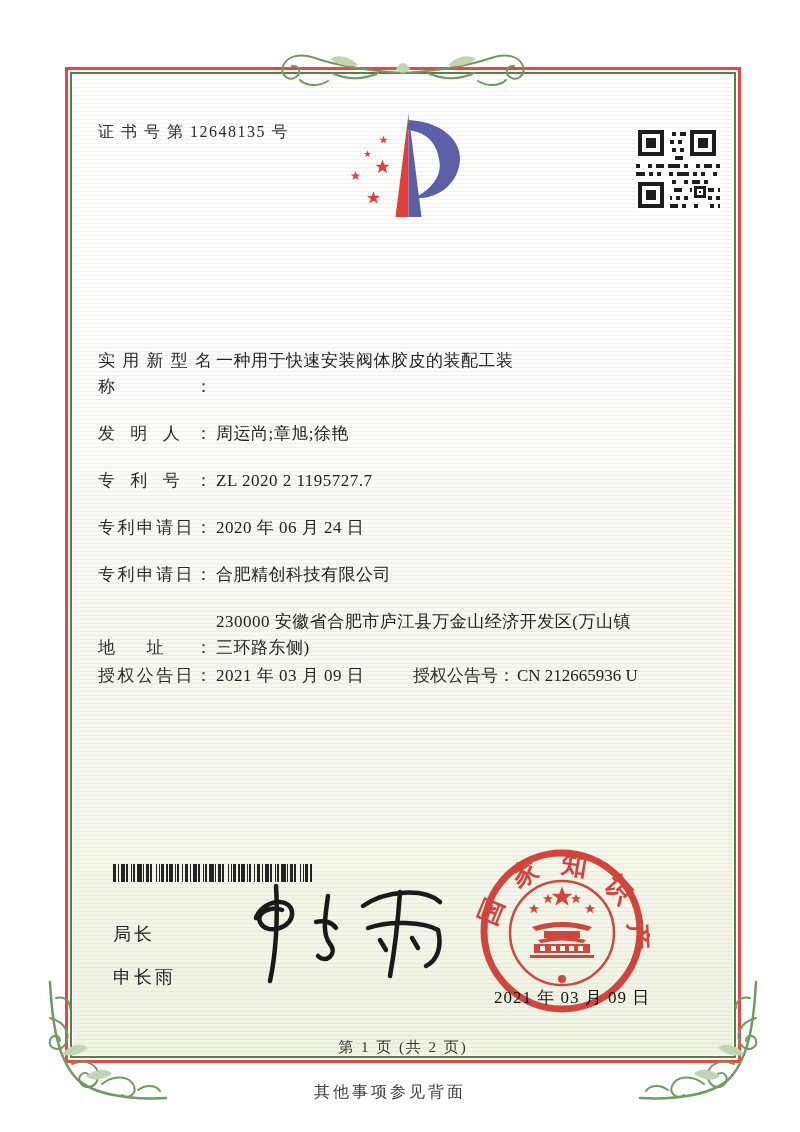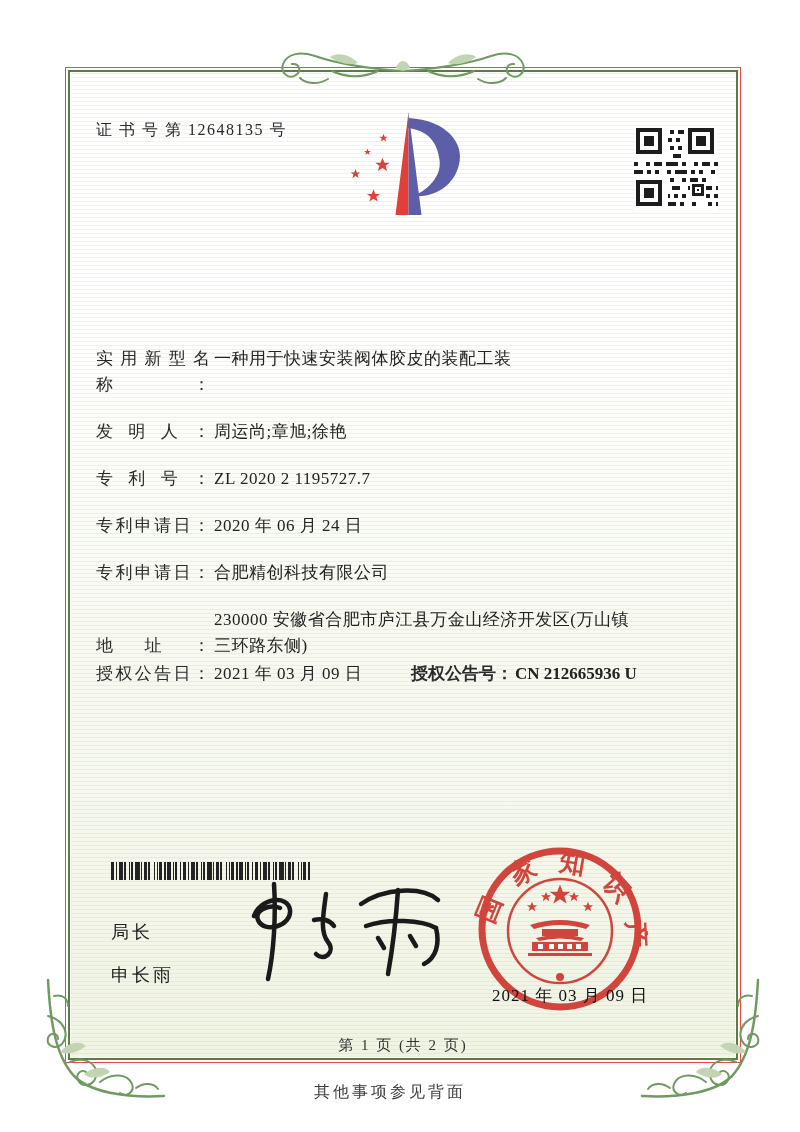--- a/index.html
+++ b/index.html
@@ -1,21 +1,21 @@
 <!DOCTYPE html>
 <html><head>
 <meta charset="utf-8">
 <style>
   * { margin:0; padding:0; box-sizing:border-box; }
   html,body { width:800px; height:1132px; background:#ffffff;
     font-family:"Liberation Serif","DejaVu Serif",serif; color:#222; }
   body { position:relative; overflow:hidden; }
 
   .frame { position:absolute; left:65px; top:67px; width:676px; height:996px;
-    border:1px solid #ef4444; background:#fdfdf7; }
+    border:3px solid #ef4444; background:#fdfdf7; }
   .frame::before { content:""; position:absolute; inset:2px; border:2px solid #5b7b4e;
     pointer-events:none; z-index:2; }
   .guilloche { position:absolute; inset:5px; z-index:0; pointer-events:none;
     background:
       repeating-linear-gradient(180deg, rgba(150,175,125,0.14) 0 1px, rgba(255,255,255,0) 1px 4px),
       linear-gradient(180deg, rgba(255,255,255,0.95) 20%, rgba(233,239,216,0.65) 100%);
   }
   .frame > .layer { position:absolute; z-index:1; }
 
   .cert-no { left:30px; top:52px; font-size:16px; letter-spacing:1.5px; color:#2a2a2a; }
@@ -25,21 +25,21 @@
 
   .title { left:0; right:0; top:166px; text-align:center; font-size:36px;
     letter-spacing:8px; color:#141414; white-space:nowrap; }
 
   .fields { left:30px; right:26px; top:278px; font-size:17px; color:#222; }
   .f-row { display:flex; line-height:26px; margin-bottom:21px; position:relative; }
   .f-label { flex:0 0 114px; text-align:justify; text-align-last:justify; color:#2a2a2a; }
   .f-value { flex:1; margin-left:4px; letter-spacing:0.5px; }
   .f-row.row-address { margin-bottom:2px;align-items:flex-end; }
   .row-address .f-value { max-width:424px; }
-  .grant-right { position:absolute; left:315px; top:0; display:flex; white-space:nowrap;font-weight:bold; }
+  .grant-right { position:absolute; left:315px; top:0; display:flex; white-space:nowrap; }
   .grant-right .g-label { margin-right:2px; color:#2a2a2a; }
 
   .paragraphs { left:30px; right:26px; top:600px; font-size:17px; line-height:31px;
     text-align:justify; color:#3a3a3a; letter-spacing:0.5px; }
   .paragraphs p { text-indent:2em; }
 
   .barcode { left:45px; top:794px; }
 
   .officer { left:45px; top:852px; font-size:18px; letter-spacing:3px; color:#222; }
   .officer-name { left:45px; top:895px; font-size:18px; letter-spacing:3px; color:#222; }

